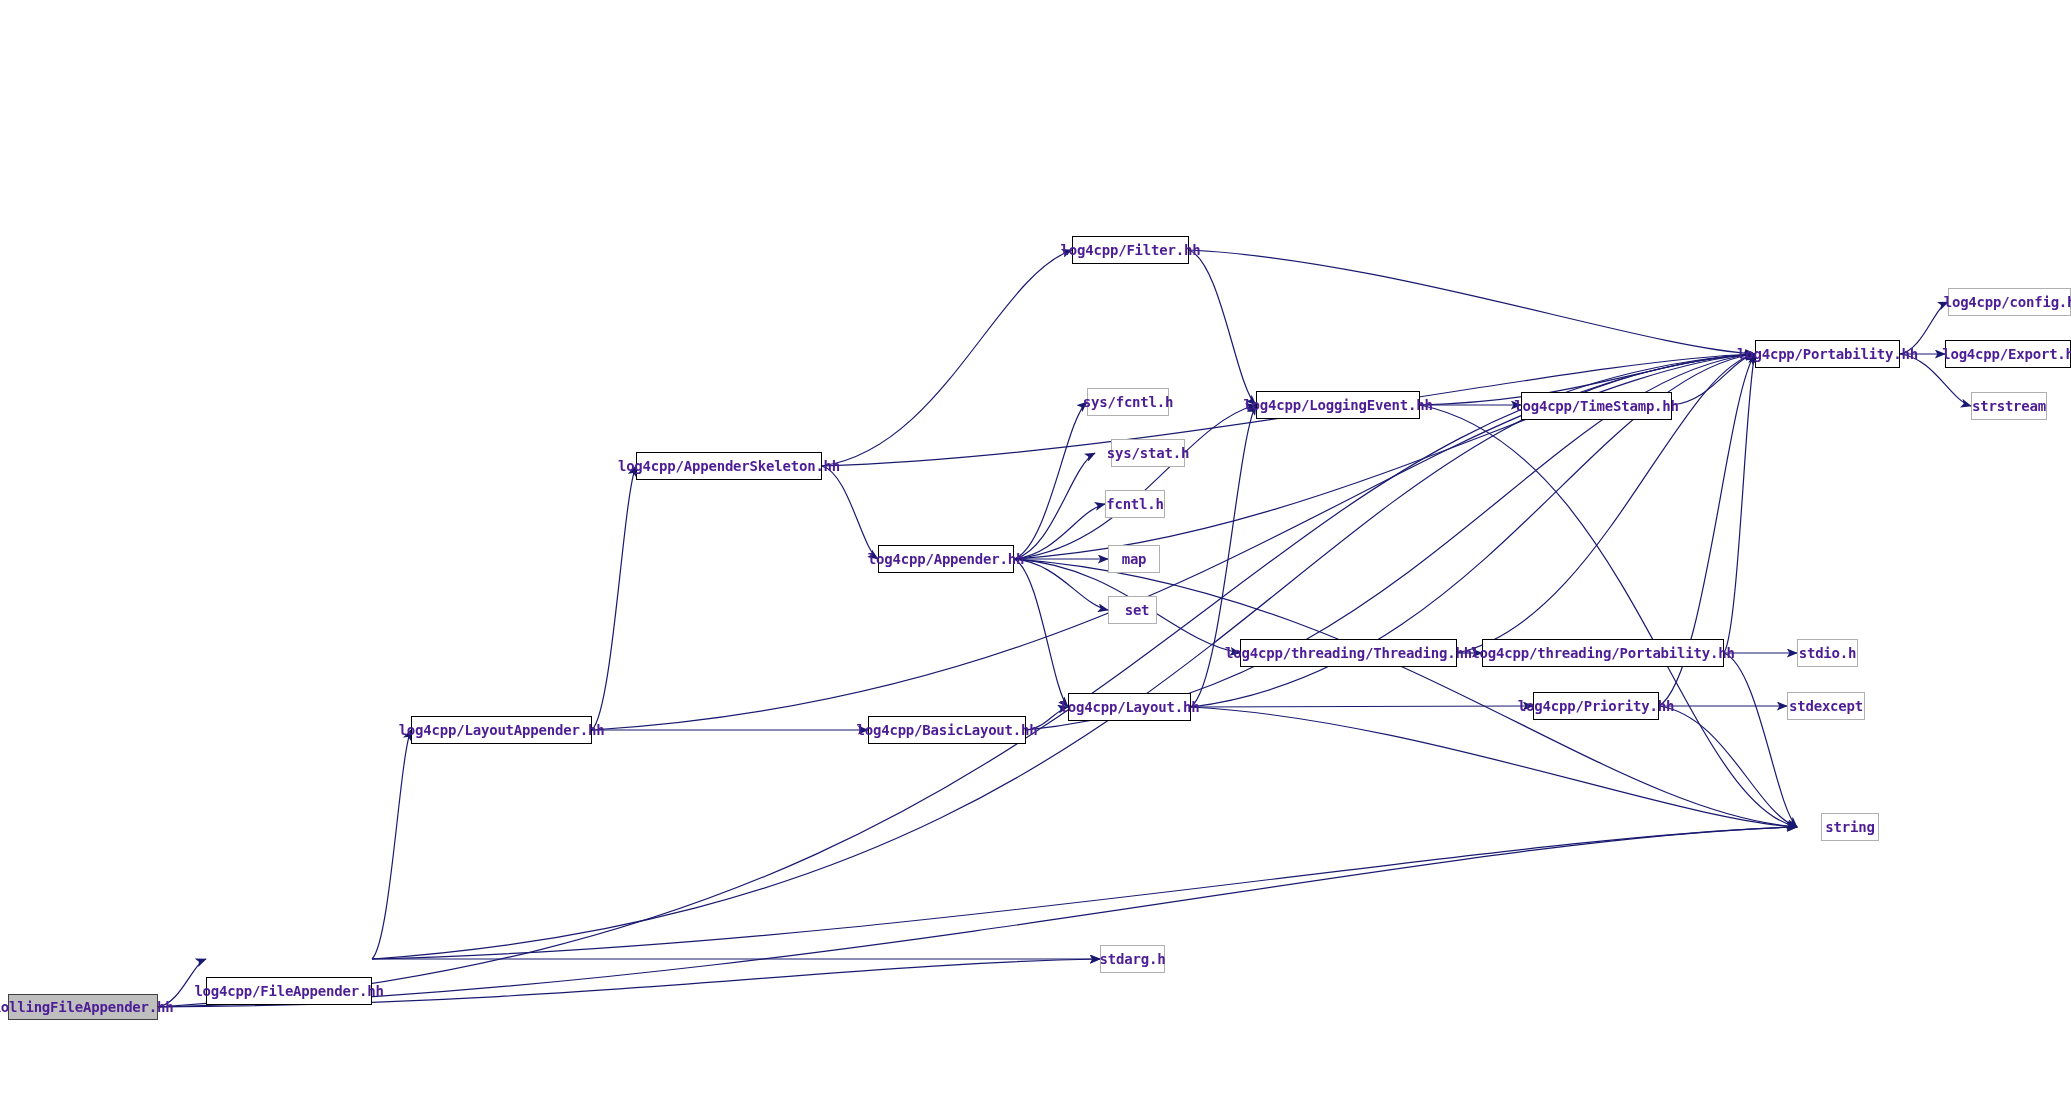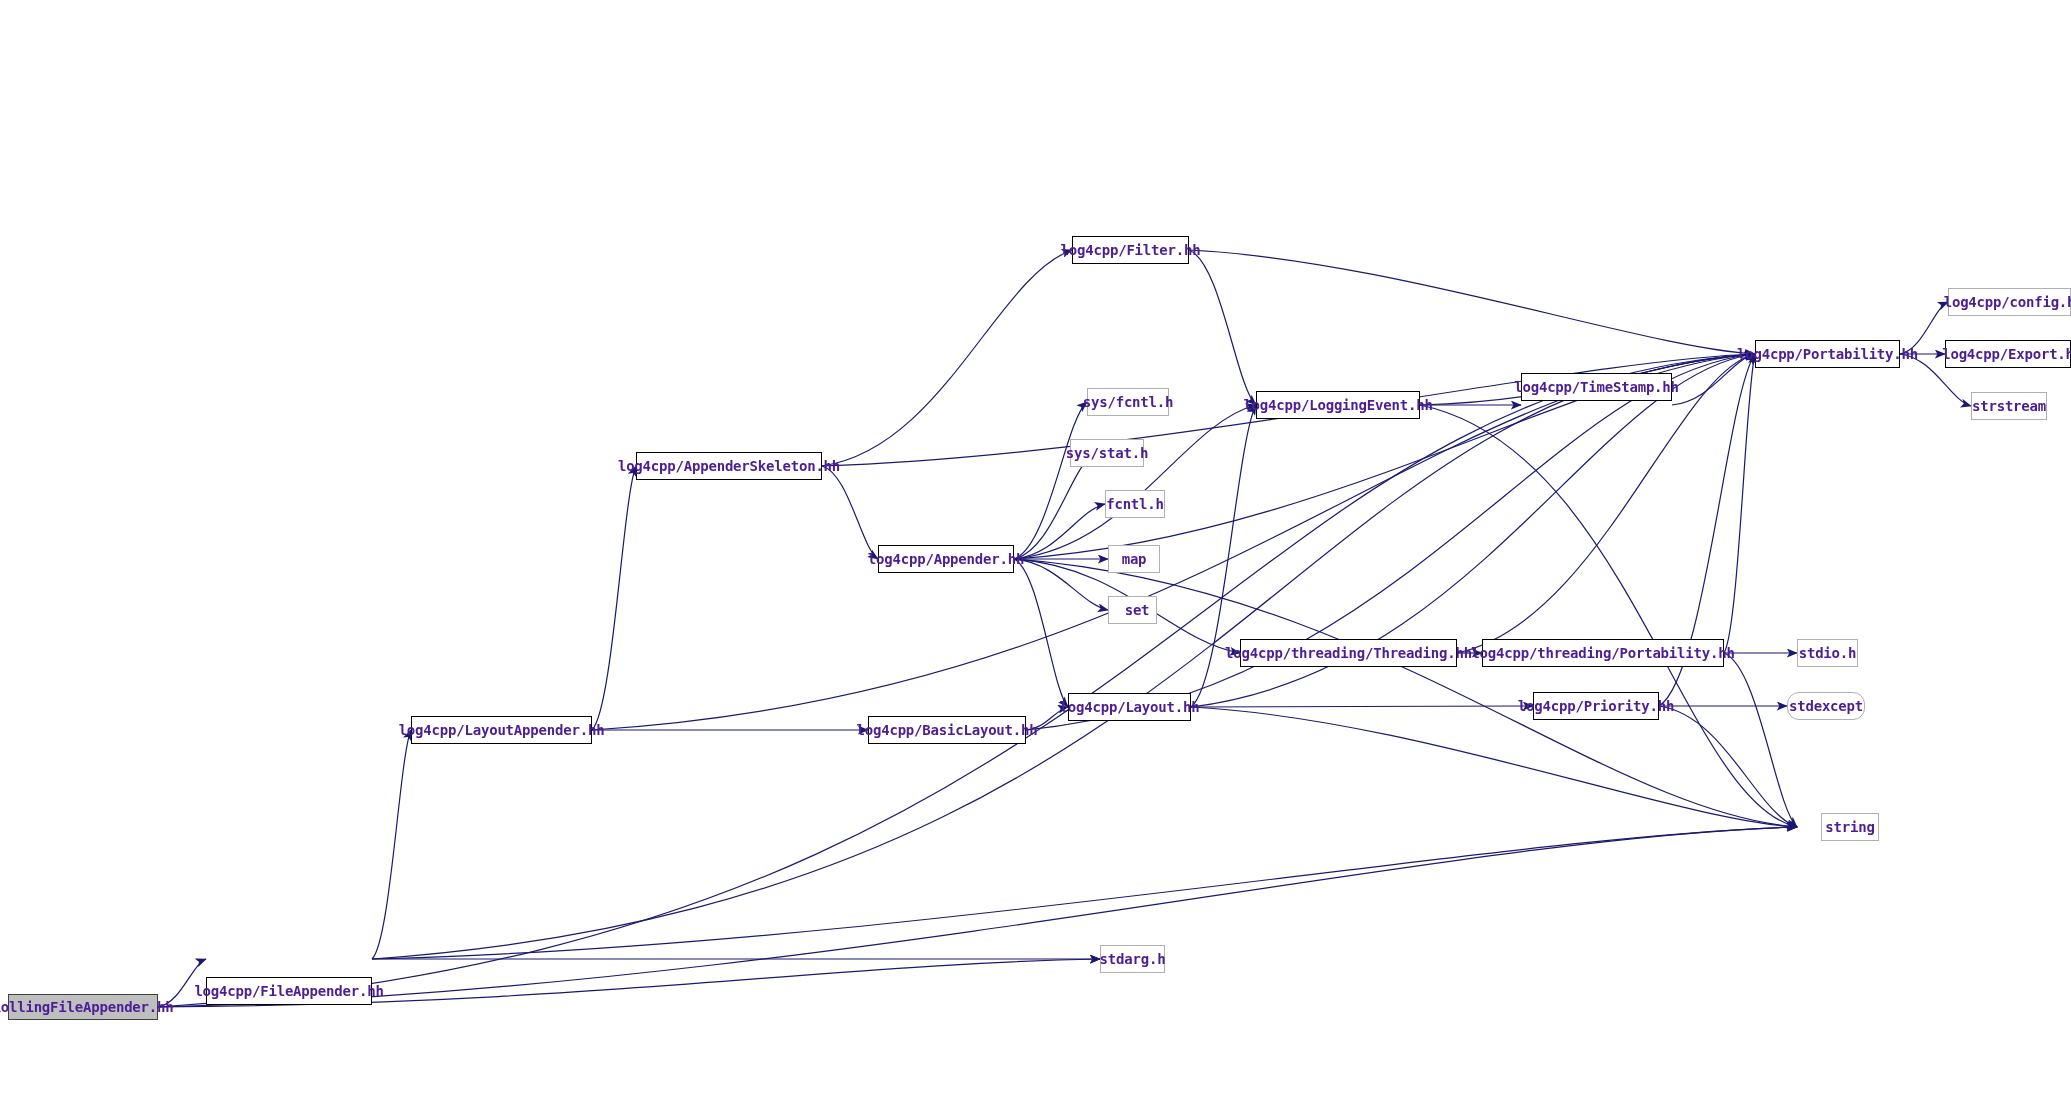--- a/index.html
+++ b/index.html
@@ -110,21 +110,21 @@
       </div>
       <div class="node" style="left: 868px; top: 716px; width: 158px; height: 28px;">
         <span class="lbl">log4cpp/BasicLayout.hh</span>
       </div>
       <div class="node" style="left: 1072px; top: 236px; width: 117px; height: 28px;">
         <span class="lbl">log4cpp/Filter.hh</span>
       </div>
       <div class="node" style="left: 1256px; top: 391px; width: 164px; height: 28px;">
         <span class="lbl">log4cpp/LoggingEvent.hh</span>
       </div>
-      <div class="node" style="left: 1521px; top: 373px; width: 151px; height: 28px;">
+      <div class="node" style="left: 1521px; top: 392px; width: 151px; height: 28px;">
         <span class="lbl">log4cpp/TimeStamp.hh</span>
       </div>
       <div class="node" style="left: 1068px; top: 693px; width: 123px; height: 28px;">
         <span class="lbl">log4cpp/Layout.hh</span>
       </div>
       <div class="node" style="left: 1240px; top: 639px; width: 217px; height: 28px;">
         <span class="lbl">log4cpp/threading/Threading.hh</span>
       </div>
       <div class="node" style="left: 1482px; top: 639px; width: 242px; height: 28px;">
         <span class="lbl">log4cpp/threading/Portability.hh</span>
@@ -140,36 +140,36 @@
       </div>
       <div class="node" style="left: 1945px; top: 340px; width: 126px; height: 28px;">
         <span class="lbl">log4cpp/Export.h</span>
       </div>
       <div class="node sys" style="left: 1971px; top: 392px; width: 76px; height: 28px;">
         <span class="lbl">strstream</span>
       </div>
       <div class="node sys" style="left: 1087px; top: 388px; width: 82px; height: 28px;">
         <span class="lbl">sys/fcntl.h</span>
       </div>
-      <div class="node sys" style="left: 1070px; top: 439px; width: 74px; height: 28px;">
+      <div class="node sys" style="left: 1111px; top: 439px; width: 74px; height: 28px;">
         <span class="lbl">sys/stat.h</span>
       </div>
       <div class="node sys" style="left: 1105px; top: 490px; width: 60px; height: 28px;">
         <span class="lbl">fcntl.h</span>
       </div>
       <div class="node sys" style="left: 1108px; top: 545px; width: 52px; height: 28px;">
         <span class="lbl">map</span>
       </div>
       <div class="node sys" style="left: 1108px; top: 596px; width: 49px; height: 28px; padding-left: 9px;">
         <span class="lbl">set</span>
       </div>
       <div class="node sys" style="left: 1797px; top: 639px; width: 61px; height: 28px;">
         <span class="lbl">stdio.h</span>
       </div>
-      <div class="node sys" style="left: 1787px; top: 692px; width: 78px; height: 28px; border-radius: 12px;">
+      <div class="node sys" style="left: 1787px; top: 692px; width: 78px; height: 28px;">
         <span class="lbl">stdexcept</span>
       </div>
       <div class="node sys" style="left: 1797px; top: 813px; width: 58px; height: 28px; margin-left: 24px;">
         <span class="lbl">string</span>
       </div>
       <div class="node sys" style="left: 1100px; top: 945px; width: 65px; height: 28px;">
         <span class="lbl">stdarg.h</span>
       </div>
     </div>
 </div>

